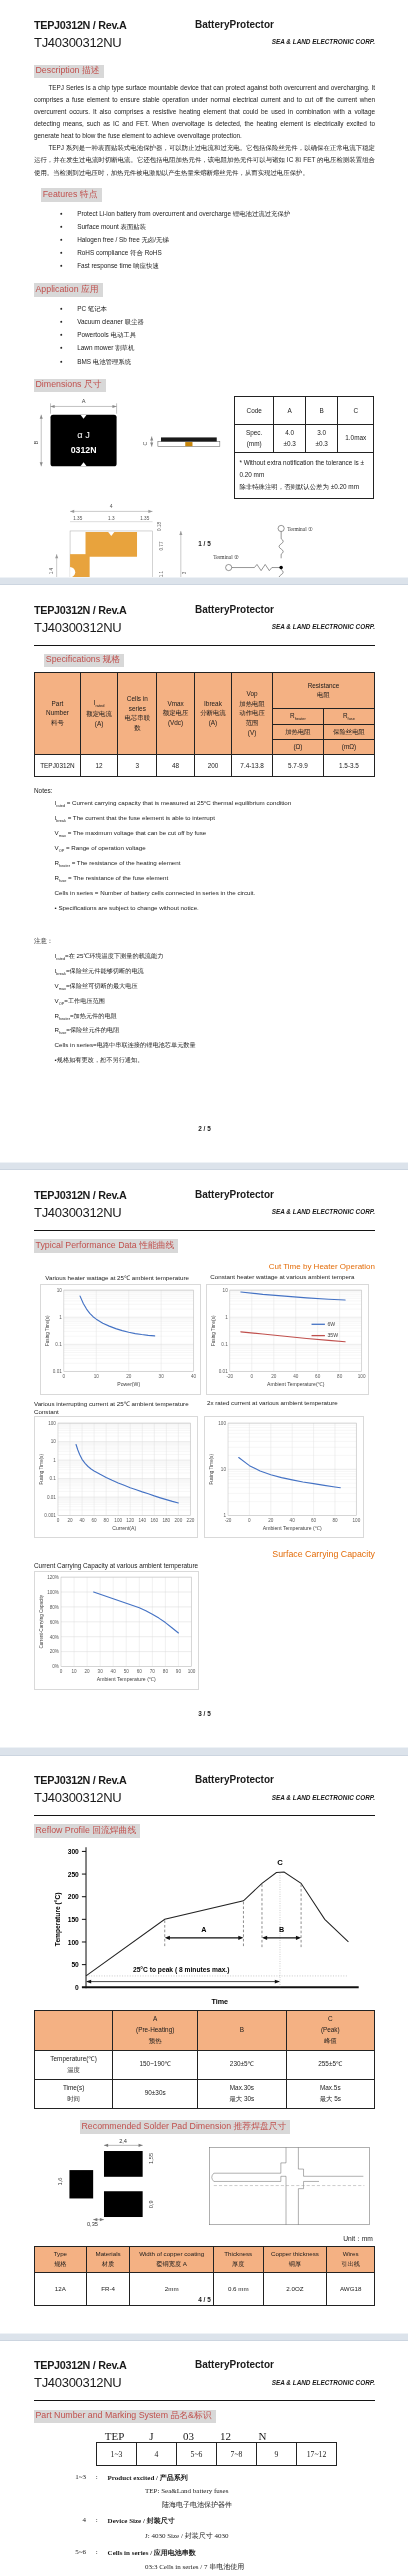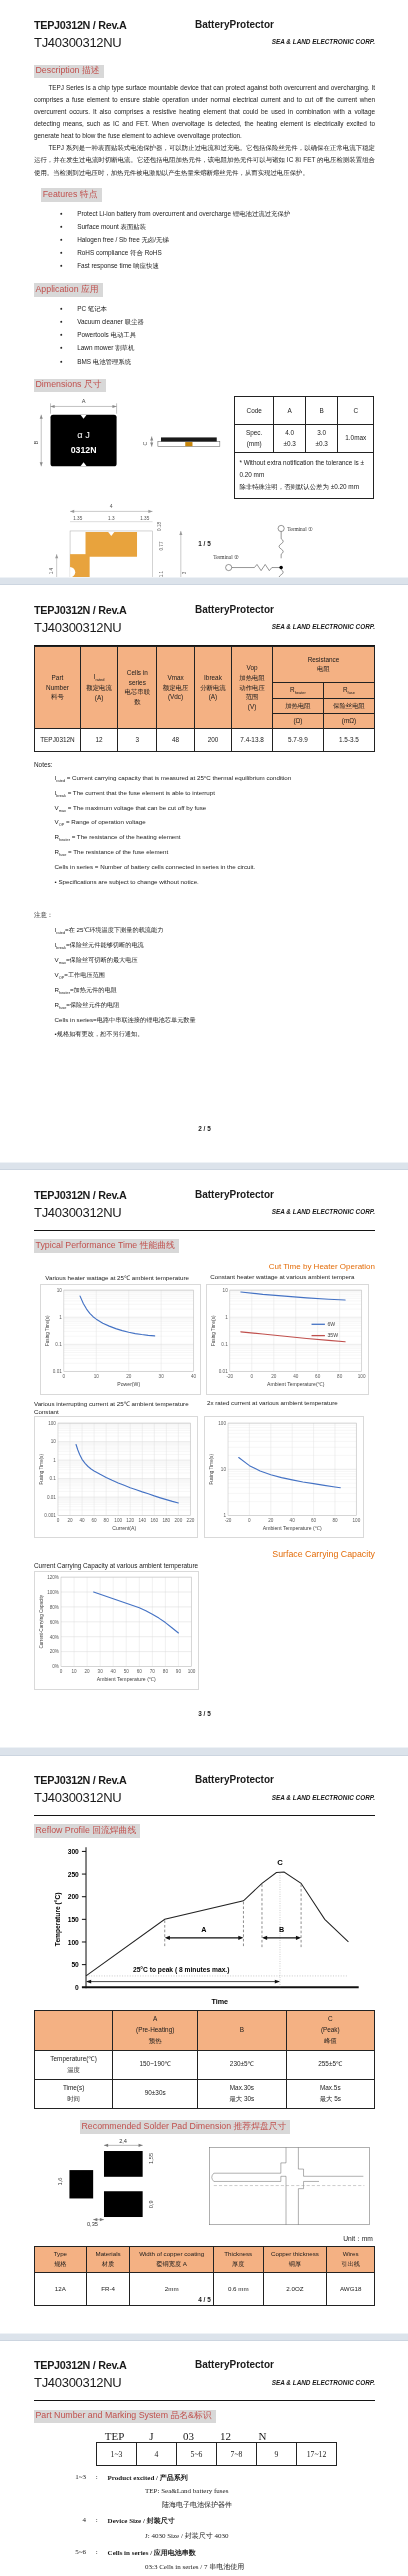--- a/index.html
+++ b/index.html
@@ -232,20 +232,21 @@
 
 <div class="page">
   <div class="inner">
     <div class="hdr">
       <div class="model">TEPJ0312N / Rev.A</div>
       <div class="product">BatteryProtector</div>
       <div class="part">TJ40300312NU</div>
       <div class="company">SEA &amp; LAND ELECTRONIC CORP.</div>
     </div>
     <div class="hdr-rule"></div>
+    <div><span class="sec-h indent20">Specifications 规格</span></div>
     <table class="spec">
       <colgroup>
           <col style="width:13.5%">
           <col style="width:11%">
           <col style="width:11.5%">
           <col style="width:11%">
           <col style="width:11%">
           <col style="width:12%">
           <col style="width:15%">
           <col style="width:15%">
@@ -328,21 +329,21 @@
 
 <div class="page">
   <div class="inner">
     <div class="hdr">
       <div class="model">TEPJ0312N / Rev.A</div>
       <div class="product">BatteryProtector</div>
       <div class="part">TJ40300312NU</div>
       <div class="company">SEA &amp; LAND ELECTRONIC CORP.</div>
     </div>
     <div class="hdr-rule"></div>
-    <div><span class="sec-h">Typical Performance Time 性能曲线</span></div>
+    <div><span class="sec-h">Typical Performance Data 性能曲线</span></div>
     <div class="osub">Cut Time by Heater Operation</div>
     <div style="display:flex;margin-left:11.3px;">
       <span class="chart-title" style="width:165px;">Various heater wattage at 25℃  ambient temperature</span>
       <span class="chart-title">Constant heater wattage at various ambient tempera</span>
     </div>
     <div style="display:flex;gap:5.2px;margin-left:6.2px;margin-top:1.5px;">
       <span class="chart-box"><svg width="156" height="104" viewBox="0 0 302 202">
             <line x1="40" x2="292" y1="150.14575356169698" y2="150.14575356169698" stroke="#f0f0f0" stroke-width="1"></line>
             <line x1="40" x2="292" y1="140.87161391809778" y2="140.87161391809778" stroke="#f0f0f0" stroke-width="1"></line>
             <line x1="40" x2="292" y1="134.29150712339398" y2="134.29150712339398" stroke="#f0f0f0" stroke-width="1"></line>

